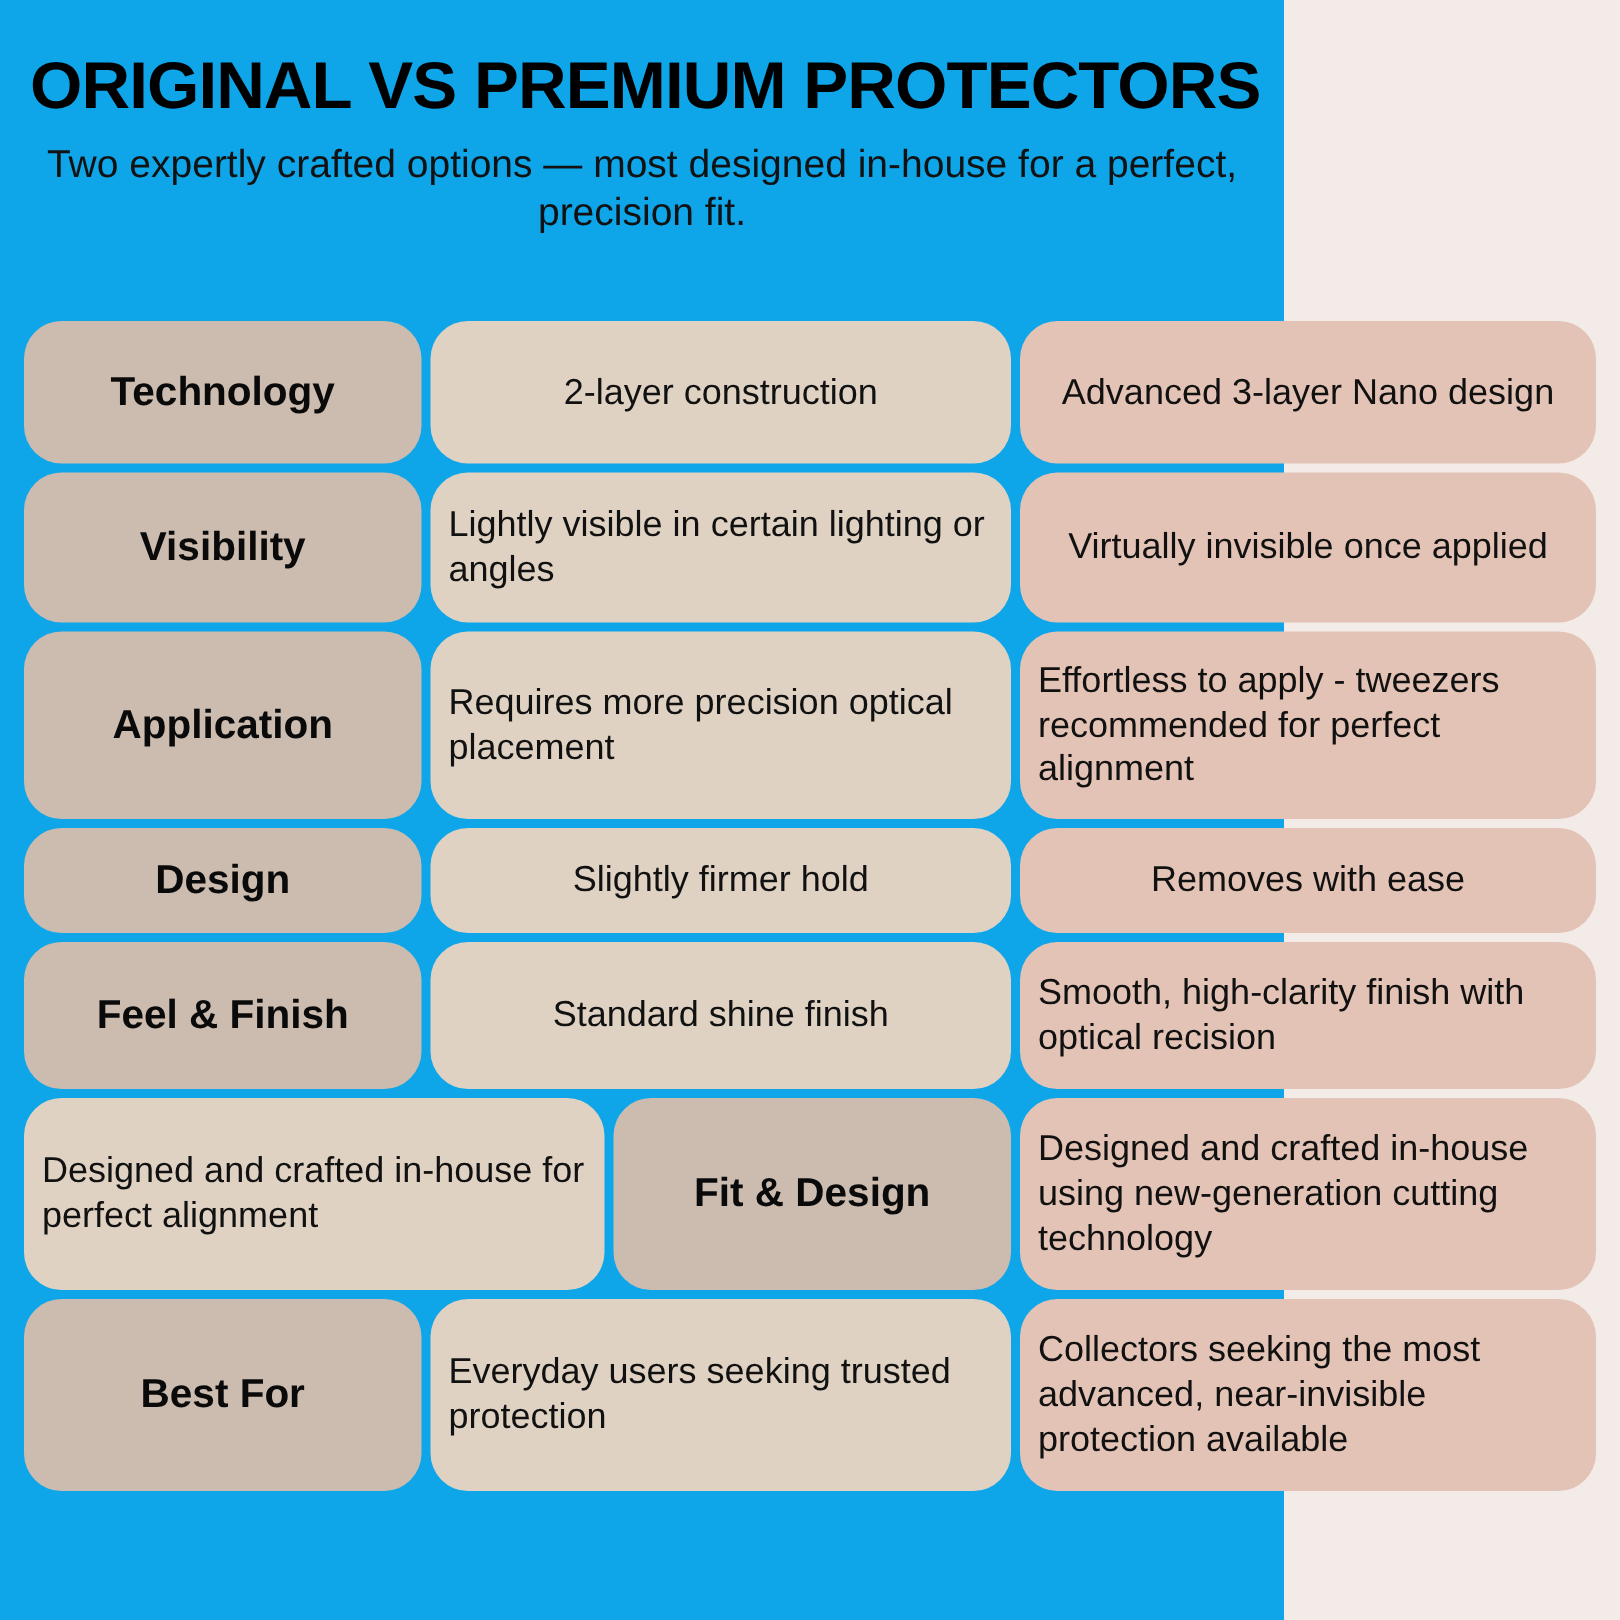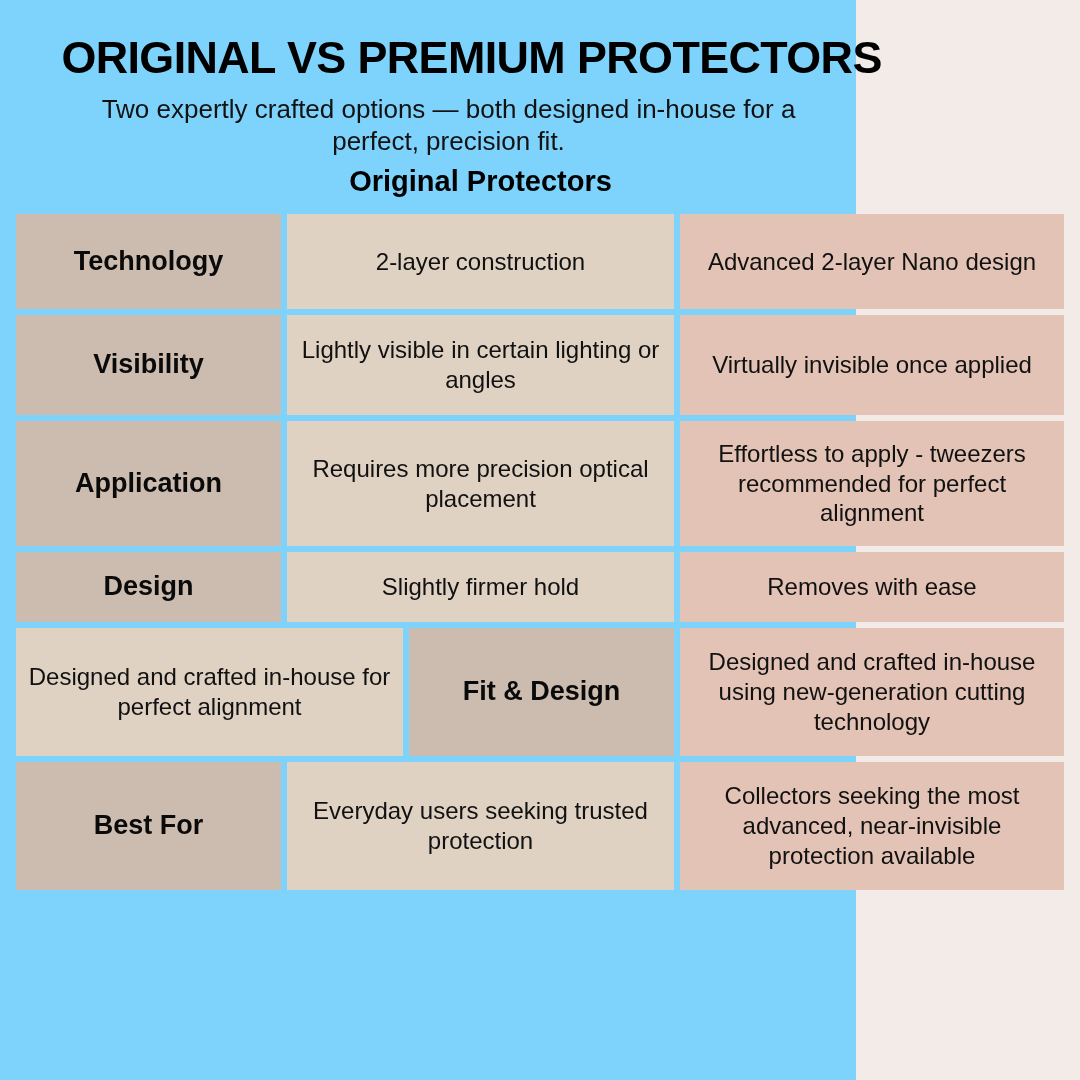--- a/index.html
+++ b/index.html
@@ -13,22 +13,21 @@
   body {
     background: #F3EBE7;
     font-family: "Liberation Sans", sans-serif;
     color: #0d0d0d;
   }
 
   .page {
     position: relative;
     width: 856px;
     height: 1080px;
-    background: #7dd3fc;
-    padding-left: 41px;
+    background: #0ea5e9;
   }
 
   
   .header {
     padding: 0 28px;
     text-align: center;
   }
 
   .title {
     font-size: 44px;
@@ -85,23 +84,23 @@
 
   .row {
     display: flex;
     gap: 6px;
   }
 
   .cell {
     display: flex;
     align-items: center;
     justify-content: center;
-    text-align: center;
     padding: 10px 12px;
     line-height: 1.24;
+    border-radius: 25px;
   }
 
   .cell-label {
     width: 265px;
     flex: none;
     background: #CCBCB0;
     font-size: 27px;
     font-weight: 700;
     color: #0a0a0a;
   }
@@ -132,51 +131,53 @@
   .row[data-h="98"]  .cell { height: 98px; }
   .row[data-h="128"] .cell { height: 128px; }
 </style>
 </head>
 <body>
 
 <div class="page">
 
   <div class="header">
     <div class="title">ORIGINAL VS PREMIUM PROTECTORS</div>
-    <div class="subtitle">Two expertly crafted options — both designed in-house for a perfect, precision fit.</div>
+    <div class="subtitle">Two expertly crafted options — most designed in-house for a perfect, precision fit.</div>
   </div>
 
   <div class="col-headers">
     <div class="ch-spacer"></div>
-    <div class="ch-original">
-      <span class="col-head-text">Original Protectors</span>
-    </div>
   </div>
 
   <div class="table" id="comparison-table">
       <div class="row" data-h="95">
         <div class="cell cell-label">Technology</div>
         <div class="cell cell-original">2-layer construction</div>
-        <div class="cell cell-premium">Advanced 2-layer Nano design</div>
+        <div class="cell cell-premium">Advanced 3-layer Nano design</div>
       </div>
       <div class="row" data-h="100">
         <div class="cell cell-label">Visibility</div>
         <div class="cell cell-original">Lightly visible in certain lighting or angles</div>
         <div class="cell cell-premium">Virtually invisible once applied</div>
       </div>
       <div class="row" data-h="125">
         <div class="cell cell-label">Application</div>
         <div class="cell cell-original">Requires more precision optical placement</div>
         <div class="cell cell-premium">Effortless to apply - tweezers recommended for perfect alignment</div>
       </div>
       <div class="row" data-h="70">
         <div class="cell cell-label">Design</div>
         <div class="cell cell-original">Slightly firmer hold</div>
         <div class="cell cell-premium">Removes with ease</div>
       </div>
+      <div class="row" data-h="98">
+        <div class="cell cell-label">Feel &amp; Finish</div>
+        <div class="cell cell-original">Standard shine finish</div>
+        <div class="cell cell-premium">Smooth, high-clarity finish with optical recision</div>
+      </div>
       <div class="row" data-h="128">
         <div class="cell cell-original">Designed and crafted in-house for perfect alignment</div>
         <div class="cell cell-label">Fit &amp; Design</div>
         <div class="cell cell-premium">Designed and crafted in-house using new-generation cutting technology</div>
       </div>
       <div class="row" data-h="128">
         <div class="cell cell-label">Best For</div>
         <div class="cell cell-original">Everyday users seeking trusted protection</div>
         <div class="cell cell-premium">Collectors seeking the most advanced, near-invisible protection available</div>
       </div>

